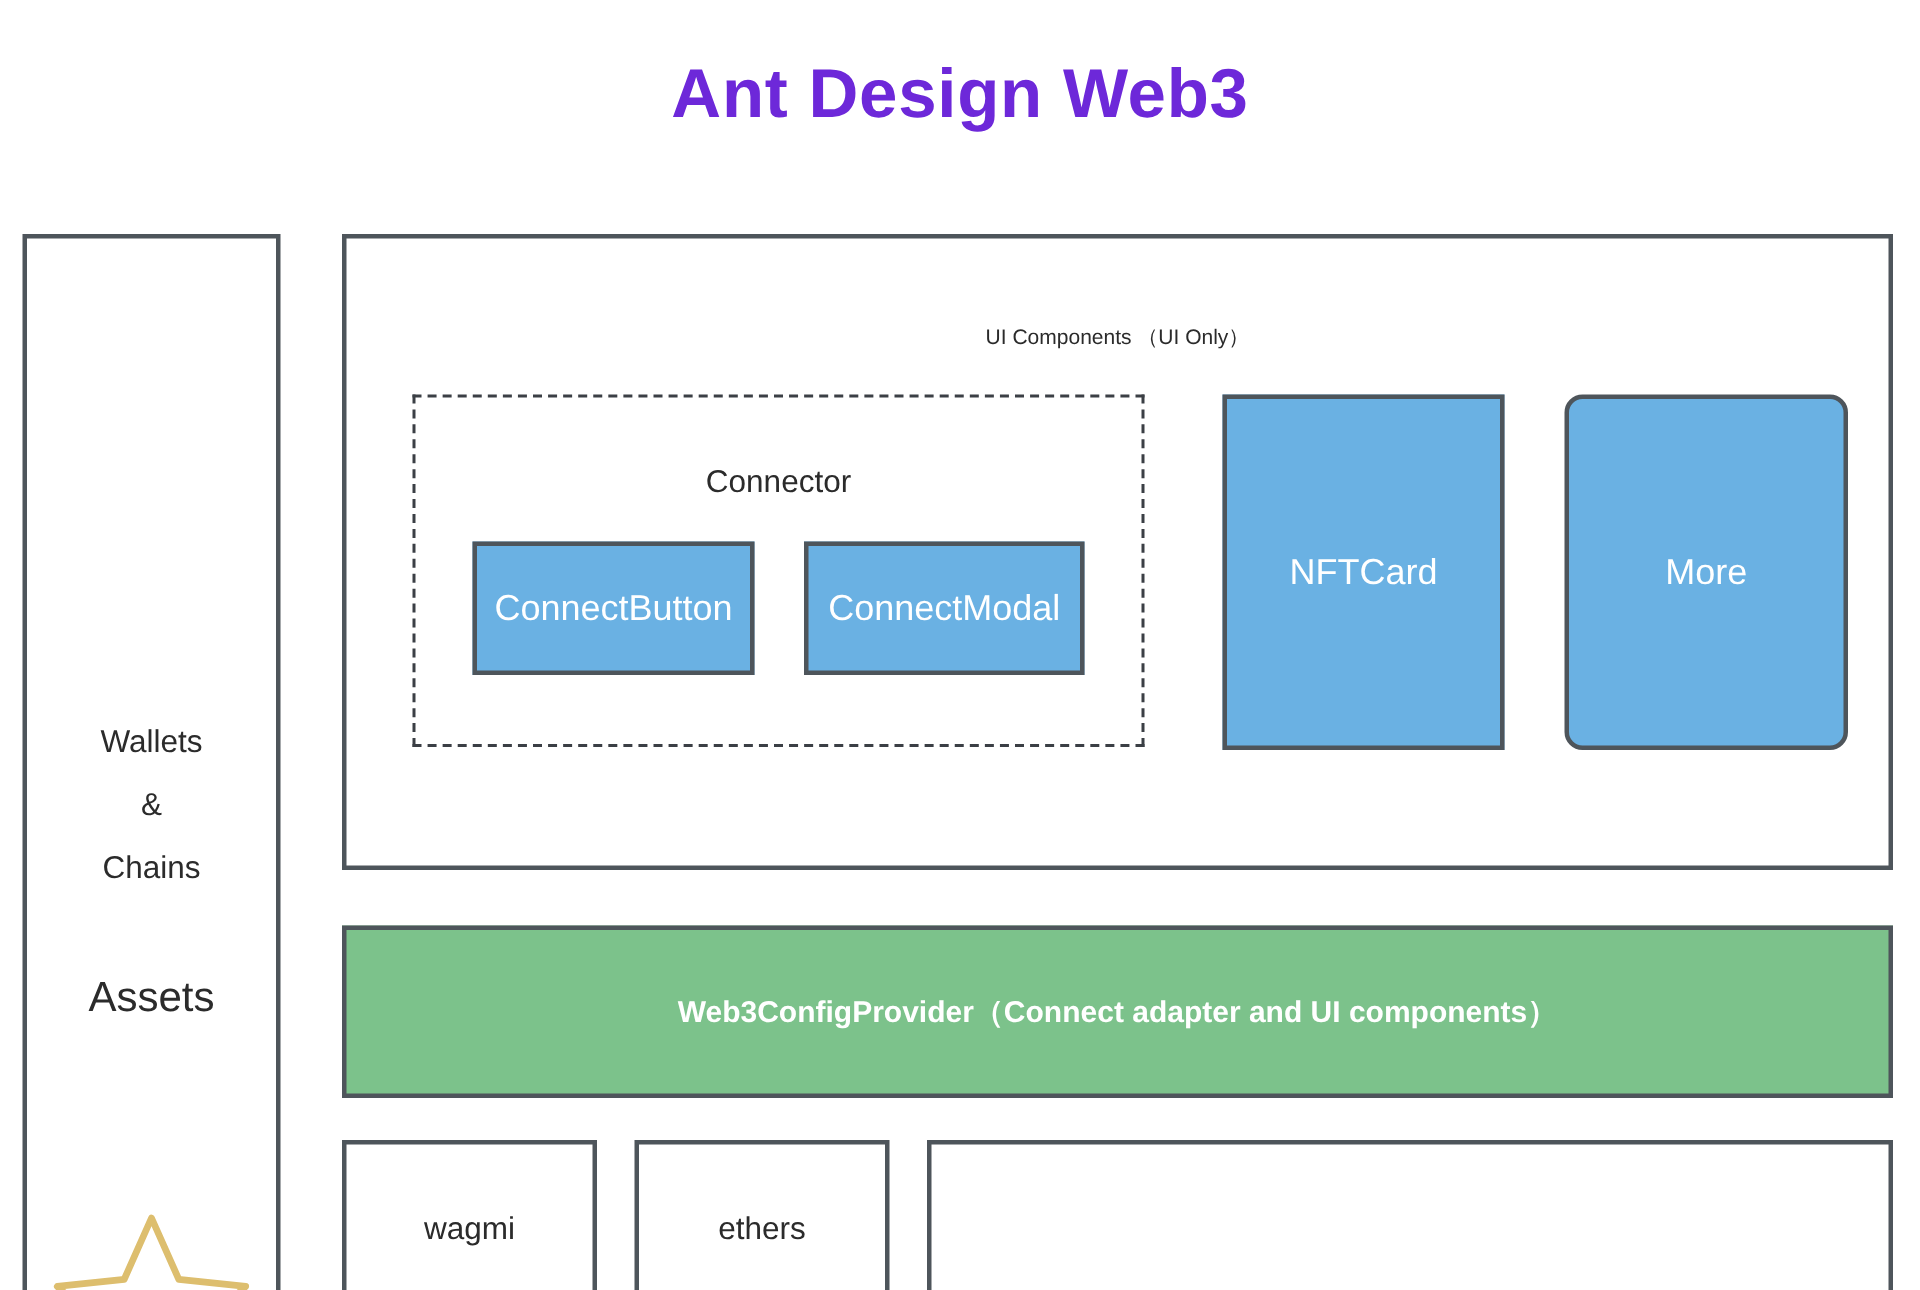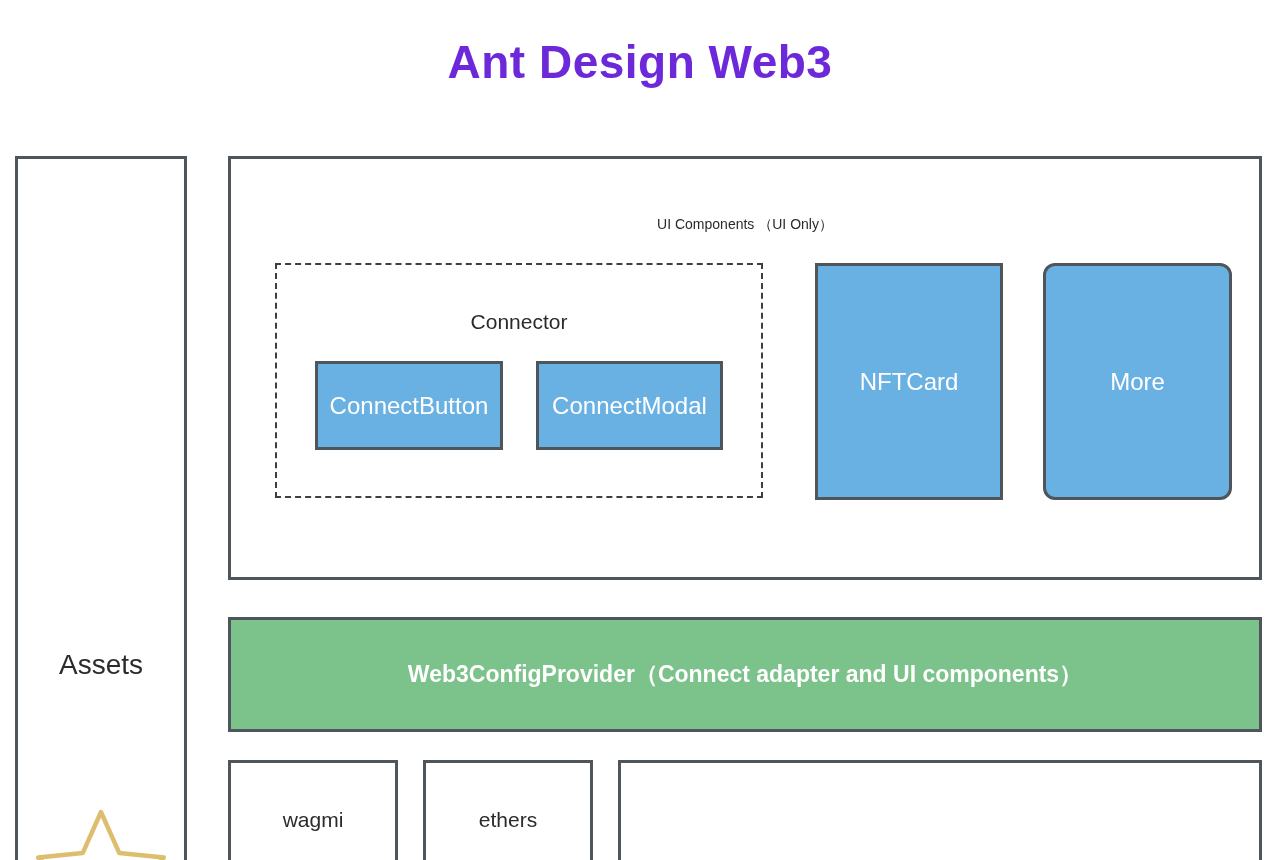--- a/index.html
+++ b/index.html
@@ -68,40 +68,45 @@
   .connect-button-box { left: 38px;  top: 96px; width: 188px; height: 89px; }
   .connect-modal-box  { left: 259px; top: 96px; width: 187px; height: 89px; }
   .nftcard-box { left: 584px; top: 104px; width: 188px; height: 237px; }
   .more-box    { left: 812px; top: 104px; width: 189px; height: 237px; border-radius: 12px; }
   
   .provider-bar {
     position: absolute; left: 228px; top: 617px; width: 1034px; height: 115px;
     background: var(--green-fill, #7CC28B);
     border: 3px solid var(--box-border, #4E555B);
     display: flex; align-items: center; justify-content: center;
-    color: var(--text-light, #fff); font-size: 23px; font-weight: 700;
+    color: var(--text-light, #fff); font-size: 20px; font-weight: 700;
   }
   
   .adapter-box {
     position: absolute; top: 760px; height: 120px;
     border: 3px solid var(--box-border, #4E555B);
     background: #fff;
     display: flex; align-items: center; justify-content: center;
     font-size: 21px;
   }
   .adapter-wagmi  { left: 228px; width: 170px; }
   .adapter-ethers { left: 423px; width: 170px; }
   .adapter-empty  { left: 618px; width: 644px; }
 </style>
 </head>
 <body>
 
 <div class="page-title">Ant Design Web3</div>
 
 <div class="outline-box sidebar">
+  <div class="sidebar-label">
+    <div>Wallets</div>
+    <div>&amp;</div>
+    <div>Chains</div>
+  </div>
   <div class="assets-label">Assets</div>
 </div>
 <svg class="star-svg" viewBox="15 780 172 80" xmlns="http://www.w3.org/2000/svg">
   <path d="M101,812 L119.2,852.9 L163.8,857.6 L130.5,887.6 L139.8,931.4 L101,909 L62.2,931.4 L71.5,887.6 L38.2,857.6 L82.8,852.9 Z"></path>
 </svg>
 
 <div class="outline-box ui-panel">
   <div class="ui-panel-title">UI Components （UI Only）</div>
 
   <div class="connector-group">

